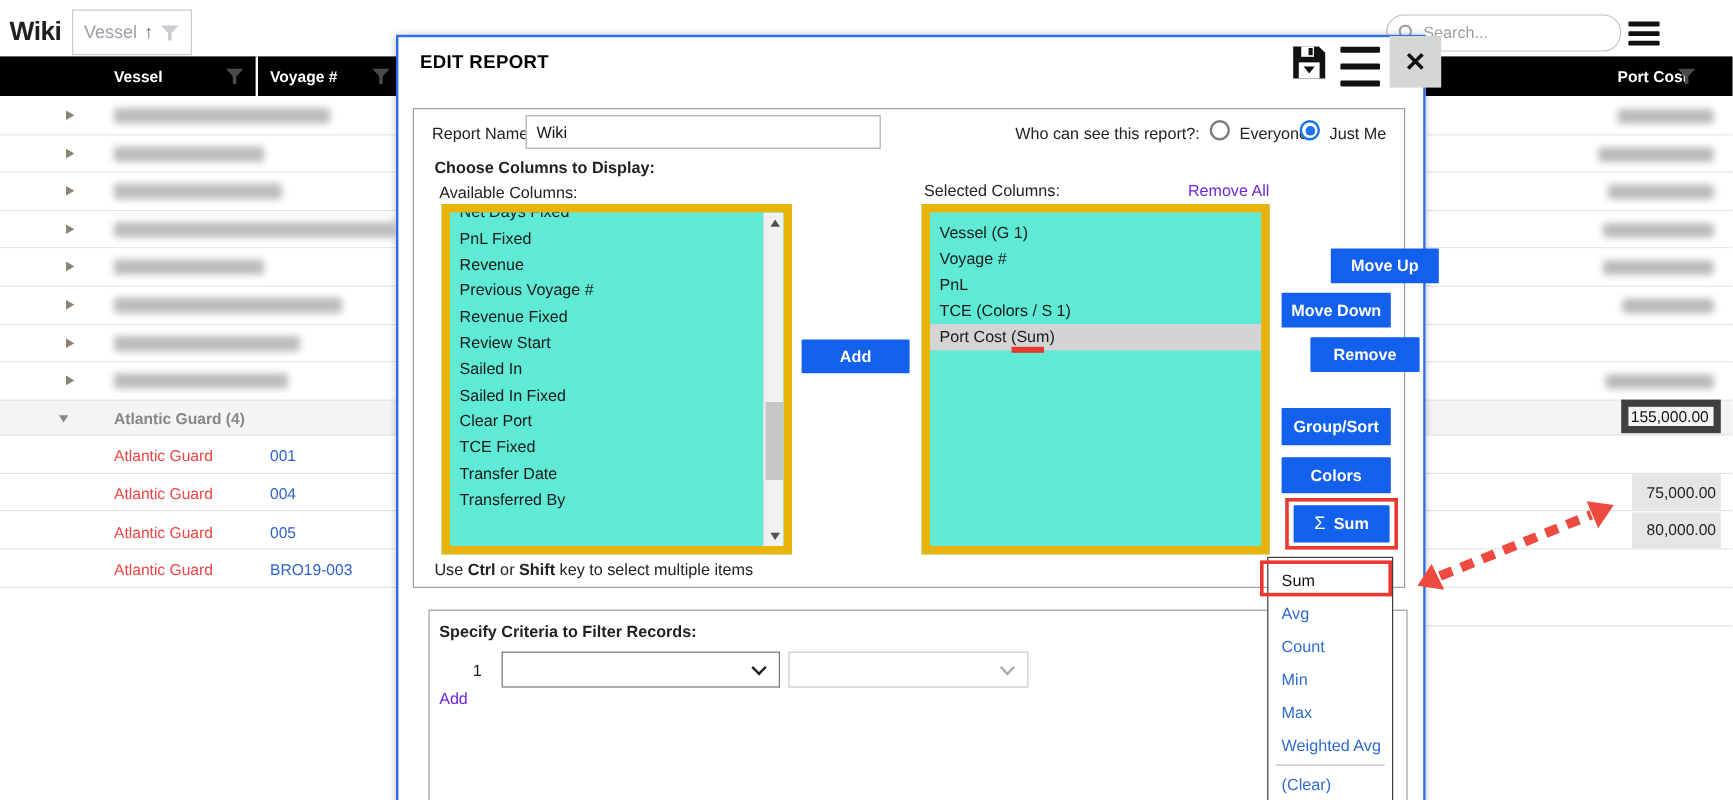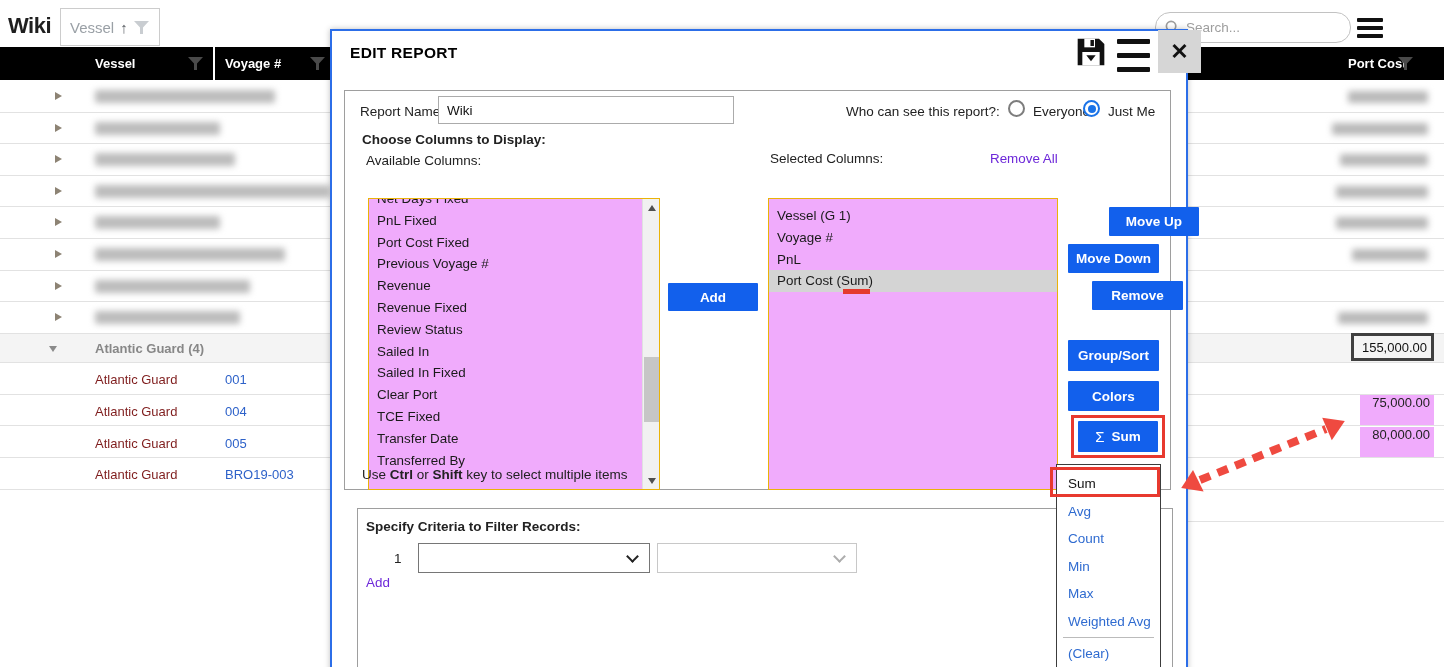--- a/index.html
+++ b/index.html
@@ -31,25 +31,25 @@
   .funnel { width:15px; height:13px; }
   .grid-row { position:absolute; left:0; width:1444px; border-bottom:1px solid #e2e2e2; background:#fff; z-index:1; }
   .tri-right { width:0; height:0; border-left:7px solid #8d8374; border-top:4.5px solid transparent;
                border-bottom:4.5px solid transparent; position:absolute; left:55px; top:11px; cursor:pointer; }
   .tri-down { width:0; height:0; border-top:6px solid #8a8a8a; border-left:4.5px solid transparent;
               border-right:4.5px solid transparent; position:absolute; left:49px; top:12px; cursor:pointer; }
   .blur-bar { position:absolute; height:13px; background:#bcbcbc; filter:blur(3px); border-radius:2px; top:9px; }
   .blur-val { position:absolute; height:12px; background:#b9b9b9; filter:blur(3px); border-radius:2px; top:10px; }
   .group-row { background:#f4f4f4; }
   .group-label { position:absolute; left:95px; top:7px; font-weight:bold; color:#878787; }
-  .cell-vessel { position:absolute; left:95px; top:9px; color:#7f1d1d; }
+  .cell-vessel { position:absolute; left:95px; top:9px; color:#ef4444; }
   .cell-voyage { position:absolute; left:225px; top:9px; color:#2e62c9; cursor:pointer; }
-  .pink-cell { position:absolute; right:10px; top:0; width:74px; height:100%; background:#f0abfc;
-               display:flex; align-items:flex-start; justify-content:flex-end; padding-right:4px; color:#222; }
-  .red-valbox { left:1351px; top:333px; width:83px; height:28px; border:3px solid #404040; z-index:6;
+  .pink-cell { position:absolute; right:10px; top:0; width:74px; height:100%; background:#e5e5e5;
+               display:flex; align-items:center; justify-content:flex-end; padding-right:4px; color:#222; }
+  .red-valbox { left:1351px; top:333px; width:83px; height:28px; border:6px solid #404040; z-index:6;
                 display:flex; align-items:center; justify-content:flex-end; padding-right:4px;
                 background:transparent; color:#111; }
   .right-hairline { left:1187px; top:521px; width:257px; height:1px; background:#e2e2e2; z-index:1; }
 
   
   .modal { left:330px; top:29px; width:858px; height:645px; background:#fff; border:2px solid #2c6ee8;
            z-index:10; box-shadow:0 0 6px rgba(0,0,0,0.25); }
   .modal-title { left:18px; top:13px; font-size:15.5px; font-weight:bold; letter-spacing:0.3px; color:#000; }
   .save-icon { left:743px; top:3px; width:32px; height:36px; cursor:pointer; }
   .modal-burger { left:785px; top:8px; }
@@ -62,21 +62,21 @@
   .lbl { position:absolute; font-size:13.5px; color:#222; }
   .bold { font-weight:bold; }
   .text-input { position:absolute; border:1px solid #ababab; background:#fff; font-size:13.5px; color:#111;
                 padding:0 8px; font-family:"Liberation Sans",sans-serif; outline:none; }
   .radio { position:absolute; width:17px; height:17px; border-radius:50%; background:#fff; cursor:pointer; }
   .radio.off { border:2px solid #7d7d7d; }
   .radio.on { border:2px solid #1a73e8; }
   .radio.on::after { content:""; position:absolute; left:2.5px; top:2.5px; width:8px; height:8px;
                      border-radius:50%; background:#1a73e8; }
 
-  .listbox { position:absolute; border:1px solid #eab308; background:#f0abfc; overflow:hidden;margin-top:28px; }
+  .listbox { position:absolute; border:7px solid #eab308; background:#5eead4; overflow:hidden; }
   .lb-items { position:absolute; left:0; top:0; right:17px; bottom:0; overflow:hidden; }
   .lb-item { line-height:21.8px; padding-left:8px; font-size:13.4px; white-space:nowrap; cursor:default; }
   .clip-top { margin-top:-11px; }
   .lb-item.sel { background:#d4d4d4; }
   .sbar { position:absolute; right:0; top:0; width:17px; bottom:0; background:#f1f1f1; border-left:1px solid #e0e0e0; }
   .sarrow { position:absolute; left:0; width:17px; height:17px; display:flex; align-items:center; justify-content:center; cursor:pointer; }
   .tri-up-s { width:0; height:0; border-bottom:6px solid #505050; border-left:4.5px solid transparent; border-right:4.5px solid transparent; }
   .tri-dn-s { width:0; height:0; border-top:6px solid #505050; border-left:4.5px solid transparent; border-right:4.5px solid transparent; }
   .sthumb { position:absolute; left:1px; width:15px; background:#c6c6c6; cursor:pointer; }
 
@@ -251,25 +251,24 @@
       <span class="radio on" style="left:738px;top:9px;"></span>
       <span class="lbl" style="left:763px;top:13px;">Just Me</span>
 
       <span class="lbl bold" style="left:17px;top:41px;">Choose Columns to Display:</span>
       <span class="lbl" style="left:21px;top:62px;">Available Columns:</span>
 
       <div class="listbox" style="left:23px;top:79px;width:292px;height:292px;">
         <div class="lb-items">
           <div class="lb-item clip-top">Net Days Fixed</div>
           <div class="lb-item">PnL Fixed</div>
-          <div class="lb-item">Port Cost Fixed</div>
+          <div class="lb-item">Revenue</div>
           <div class="lb-item">Previous Voyage #</div>
-          <div class="lb-item">Revenue</div>
           <div class="lb-item">Revenue Fixed</div>
-          <div class="lb-item">Review Status</div>
+          <div class="lb-item">Review Start</div>
           <div class="lb-item">Sailed In</div>
           <div class="lb-item">Sailed In Fixed</div>
           <div class="lb-item">Clear Port</div>
           <div class="lb-item">TCE Fixed</div>
           <div class="lb-item">Transfer Date</div>
           <div class="lb-item">Transferred By</div>
         </div>
         <div class="sbar">
           <div class="sarrow" style="top:0;">
               <span class="tri-up-s"></span>
@@ -284,20 +283,21 @@
       <div class="btn" style="left:323px;top:192px;width:90px;height:28px;">Add</div>
 
       <span class="lbl" style="left:425px;top:60px;">Selected Columns:</span>
       <span class="lbl link" style="left:645px;top:60px;">Remove All</span>
 
       <div class="listbox" style="left:423px;top:79px;width:290px;height:292px;">
         <div style="padding-top:6px;">
           <div class="lb-item">Vessel (G 1)</div>
           <div class="lb-item">Voyage #</div>
           <div class="lb-item">PnL</div>
+          <div class="lb-item">TCE (Colors / S 1)</div>
           <div class="lb-item sel">Port Cost (Sum)</div>
         </div>
       </div>
       <div class="red-underline"></div>
 
       <div class="btn" style="left:723px;top:116px;width:90px;height:29px;margin-left:41px;">Move Up</div>
       <div class="btn" style="left:723px;top:153px;width:91px;height:29px;">Move Down</div>
       <div class="btn" style="left:747px;top:190px;width:91px;height:29px;">Remove</div>
       <div class="btn" style="left:723px;top:249px;width:91px;height:31px;">Group/Sort</div>
       <div class="btn" style="left:723px;top:290px;width:91px;height:30px;">Colors</div>

